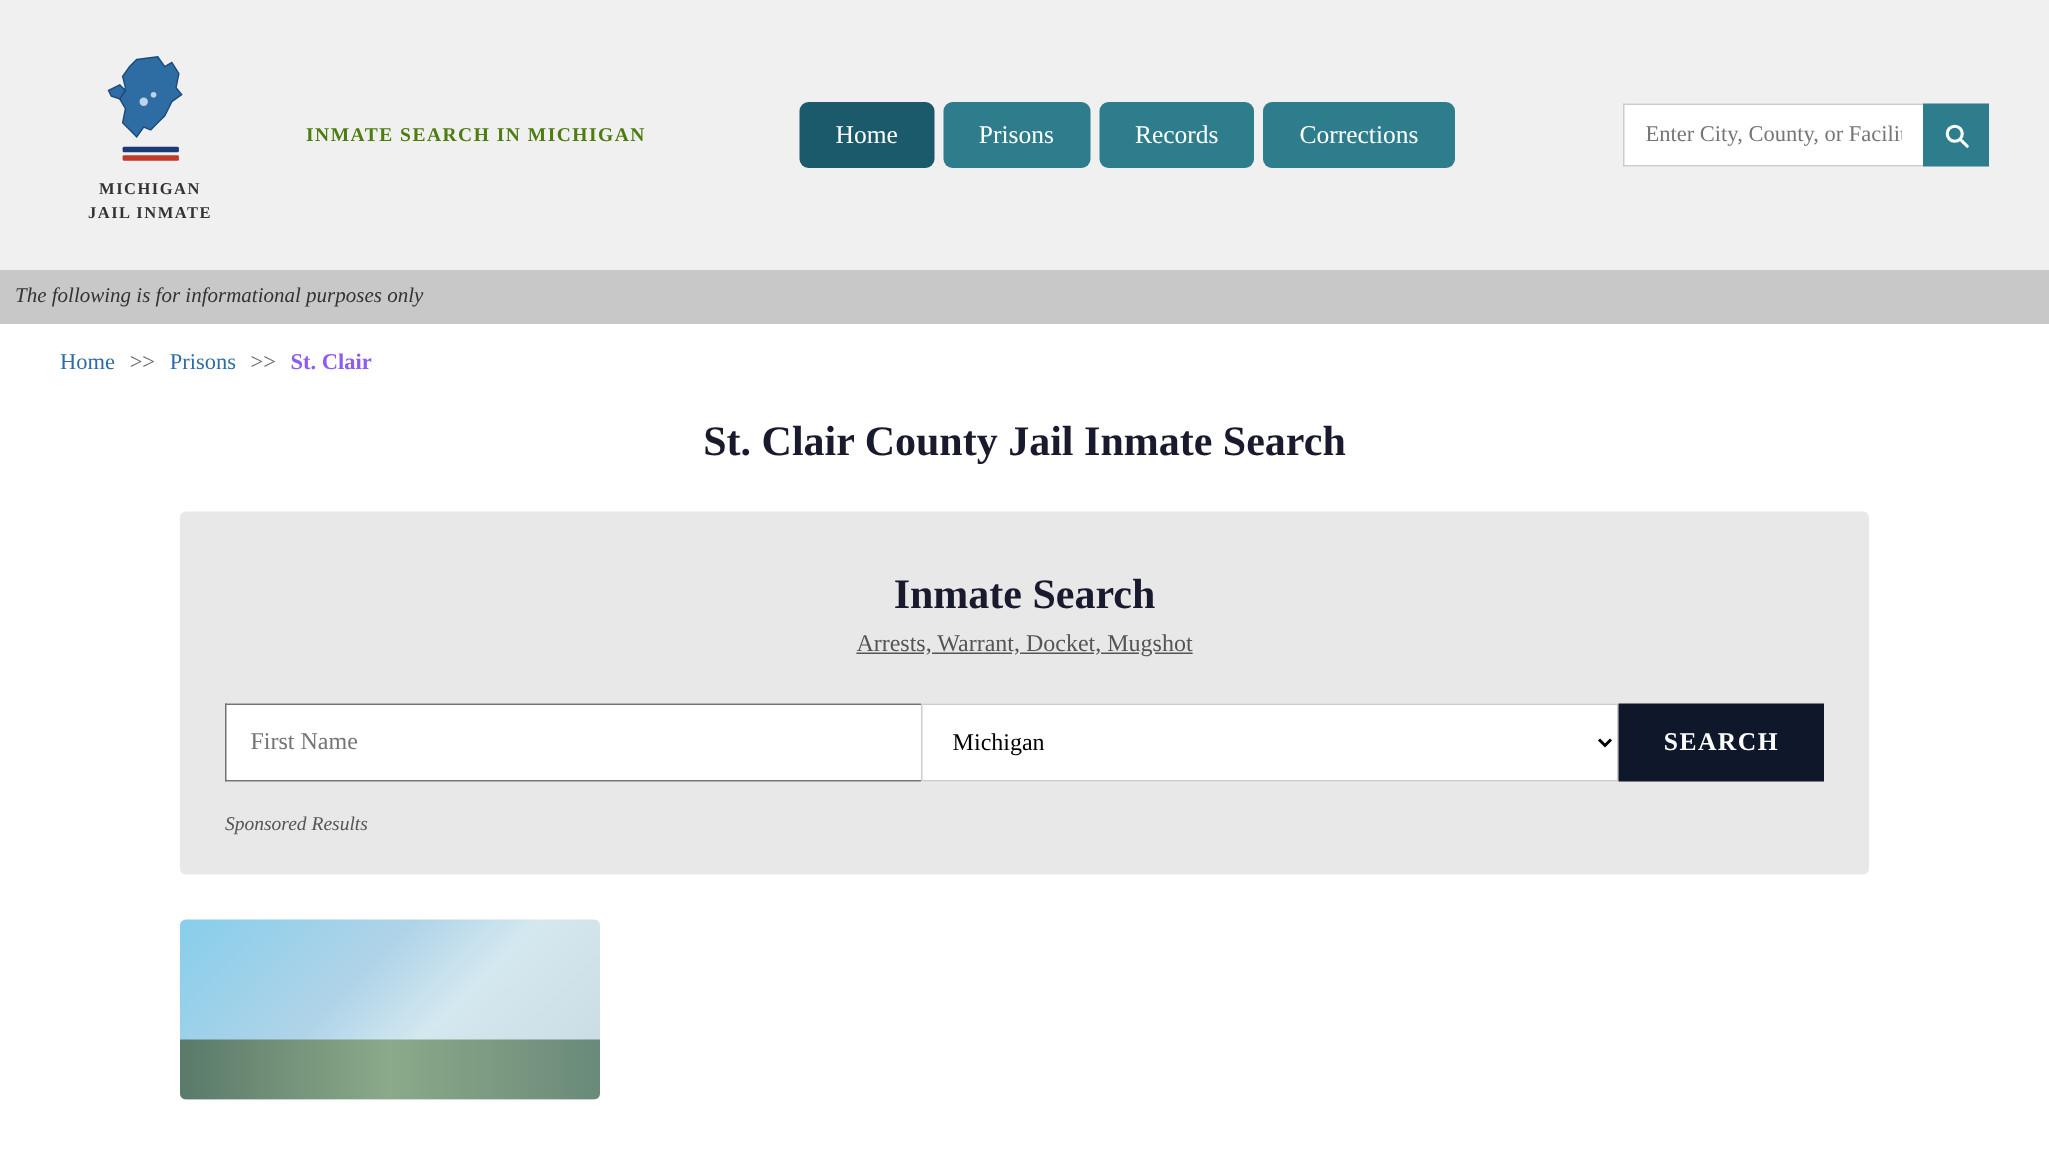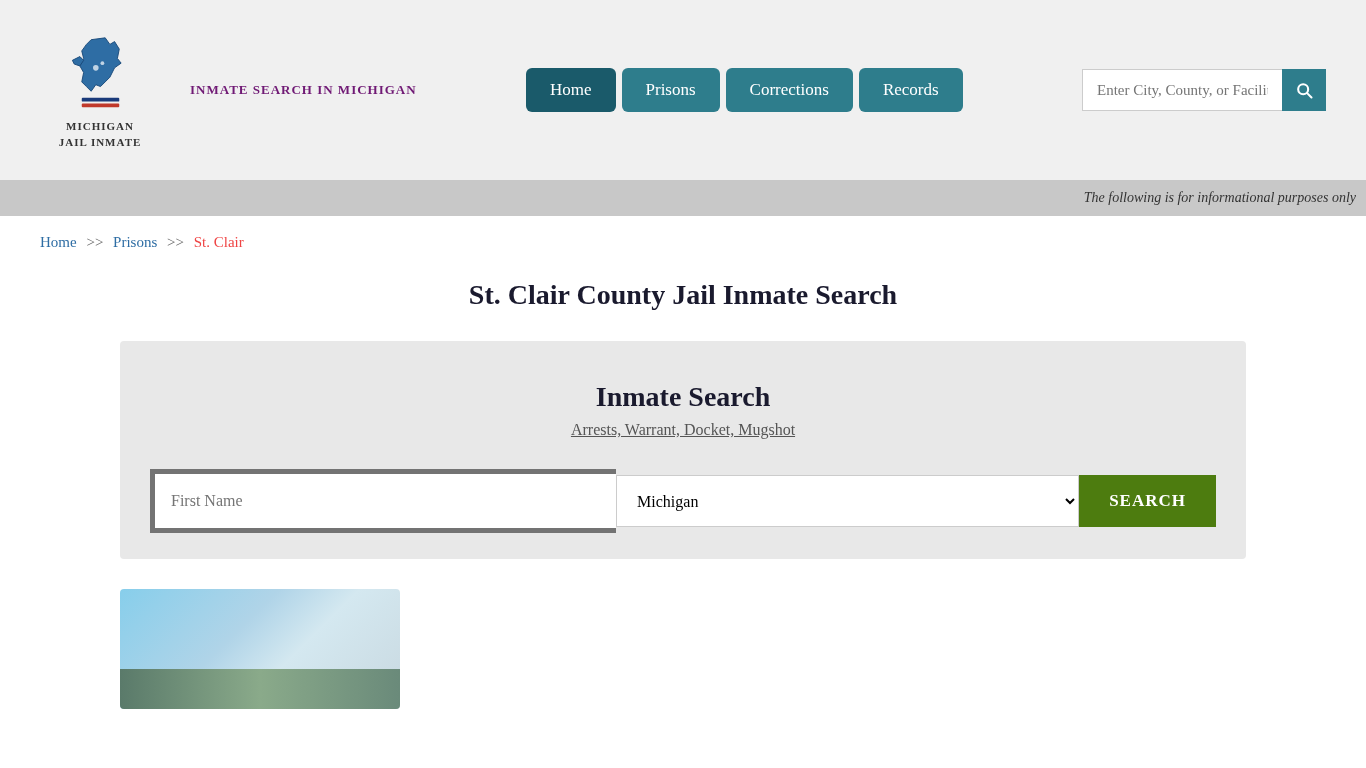--- a/index.html
+++ b/index.html
@@ -25,23 +25,23 @@
       font-weight: bold;
       text-align: center;
       color: #333;
       letter-spacing: 1px;
       margin-top: 4px;
       line-height: 1.4;
     }
     .inmate-search-title {
       font-size: 13px;
       font-weight: bold;
-      color: #701a75;
+      color: #4d7c0f;
       letter-spacing: 1px;
-      margin-left: 0;
+      margin-left: 14px;
       min-width: 130px;
     }
     .nav-area {
       display: flex;
       align-items: center;
       gap: 6px;
       flex: 1;
       justify-content: center;
     }
     .nav-btn {
@@ -79,39 +79,39 @@
       cursor: pointer;
       display: flex;
       align-items: center;
       justify-content: center;
     }
     .header-search-btn svg { fill: #fff; width: 20px; height: 20px; }
 
     
     .info-bar {
       background: #c8c8c8;
-      text-align: right;
+      text-align: left;
       padding: 10px;
       font-size: 14px;
       font-style: italic;
       color: #333;
     }
 
     
     .breadcrumb {
       padding: 18px 40px;
       font-size: 15px;
       color: #333;
     }
     .breadcrumb a {
       color: #2e6da4;
       text-decoration: none;
     }
     .breadcrumb .sep { margin: 0 6px; color: #666; }
-    .breadcrumb .current { font-weight: normal; color: #ef4444; }
+    .breadcrumb .current { font-weight: bold; color: #8b5cf6; }
 
     
     .page-title {
       text-align: center;
       font-size: 28px;
       font-family: Georgia, serif;
       color: #1a1a2e;
       margin: 10px 0 30px;
       font-weight: bold;
     }
@@ -138,24 +138,24 @@
       margin-bottom: 30px;
       text-decoration: underline;
     }
     .search-fields {
       display: flex;
       gap: 0;
       align-items: center;
     }
     .search-fields input[type="text"] {
       flex: 1;
-      border: 5px solid #737373;
+      border: 1px solid #737373;
       padding: 14px 16px;
       font-size: 16px;
-      height: 64px;
+      height: 52px;
       outline: none;
       font-family: Georgia, serif;
       background: #fff;
     }
     .search-fields input[type="text"]:first-child {
       border-right: none;
     }
     .search-fields input[type="text"]:nth-child(2) {
       border-right: none;
     }
@@ -164,21 +164,21 @@
       border: 1px solid #ccc;
       padding: 14px 16px;
       font-size: 16px;
       height: 52px;
       outline: none;
       font-family: Georgia, serif;
       background: #fff;
       cursor: pointer;
     }
     .search-btn {
-      background: #4d7c0f;
+      background: #0f172a;
       color: #fff;
       border: none;
       padding: 0 30px;
       height: 52px;
       font-size: 17px;
       font-family: Georgia, serif;
       font-weight: bold;
       letter-spacing: 1px;
       cursor: pointer;
     }
@@ -248,22 +248,22 @@
       <span>MICHIGAN</span><br>
       <span>JAIL INMATE</span>
     </div>
   </div>
 
   <div class="inmate-search-title">INMATE SEARCH IN MICHIGAN</div>
 
   <nav class="nav-area">
     <button class="nav-btn active">Home</button>
     <button class="nav-btn">Prisons</button>
+    <button class="nav-btn">Records</button>
     <button class="nav-btn">Corrections</button>
-    <button class="nav-btn">Records</button>
   </nav>
 
   <div class="search-area">
     <input class="header-search-input" type="text" placeholder="Enter City, County, or Facilit" style="">
     <button class="header-search-btn">
       <svg viewBox="0 0 24 24" xmlns="http://www.w3.org/2000/svg">
         <path d="M21 21l-4.35-4.35M17 11A6 6 0 1 1 5 11a6 6 0 0 1 12 0z" stroke="#fff" stroke-width="2.5" fill="none" stroke-linecap="round"></path>
       </svg>
     </button>
   </div>
@@ -287,17 +287,18 @@
   <div class="search-box-title">Inmate Search</div>
   <div class="search-box-subtitle">Arrests, Warrant, Docket, Mugshot</div>
 
   <div class="search-fields">
     <input type="text" placeholder="First Name" style="">
     <select id="state-select">
     <option value="Alabama">Alabama</option><option value="Alaska">Alaska</option><option value="Arizona">Arizona</option><option value="Arkansas">Arkansas</option><option value="California">California</option><option value="Colorado">Colorado</option><option value="Connecticut">Connecticut</option><option value="Delaware">Delaware</option><option value="Florida">Florida</option><option value="Georgia">Georgia</option><option value="Hawaii">Hawaii</option><option value="Idaho">Idaho</option><option value="Illinois">Illinois</option><option value="Indiana">Indiana</option><option value="Iowa">Iowa</option><option value="Kansas">Kansas</option><option value="Kentucky">Kentucky</option><option value="Louisiana">Louisiana</option><option value="Maine">Maine</option><option value="Maryland">Maryland</option><option value="Massachusetts">Massachusetts</option><option value="Michigan" selected="">Michigan</option><option value="Minnesota">Minnesota</option><option value="Mississippi">Mississippi</option><option value="Missouri">Missouri</option><option value="Montana">Montana</option><option value="Nebraska">Nebraska</option><option value="Nevada">Nevada</option><option value="New Hampshire">New Hampshire</option><option value="New Jersey">New Jersey</option><option value="New Mexico">New Mexico</option><option value="New York">New York</option><option value="North Carolina">North Carolina</option><option value="North Dakota">North Dakota</option><option value="Ohio">Ohio</option><option value="Oklahoma">Oklahoma</option><option value="Oregon">Oregon</option><option value="Pennsylvania">Pennsylvania</option><option value="Rhode Island">Rhode Island</option><option value="South Carolina">South Carolina</option><option value="South Dakota">South Dakota</option><option value="Tennessee">Tennessee</option><option value="Texas">Texas</option><option value="Utah">Utah</option><option value="Vermont">Vermont</option><option value="Virginia">Virginia</option><option value="Washington">Washington</option><option value="West Virginia">West Virginia</option><option value="Wisconsin">Wisconsin</option><option value="Wyoming">Wyoming</option></select>
     <button class="search-btn">SEARCH</button>
   </div>
 
+  <div class="sponsored-results">Sponsored Results</div>
 </div>
 
 <div class="bottom-section">
   <div class="bottom-image"></div>
 </div>
 
 </body></html>

